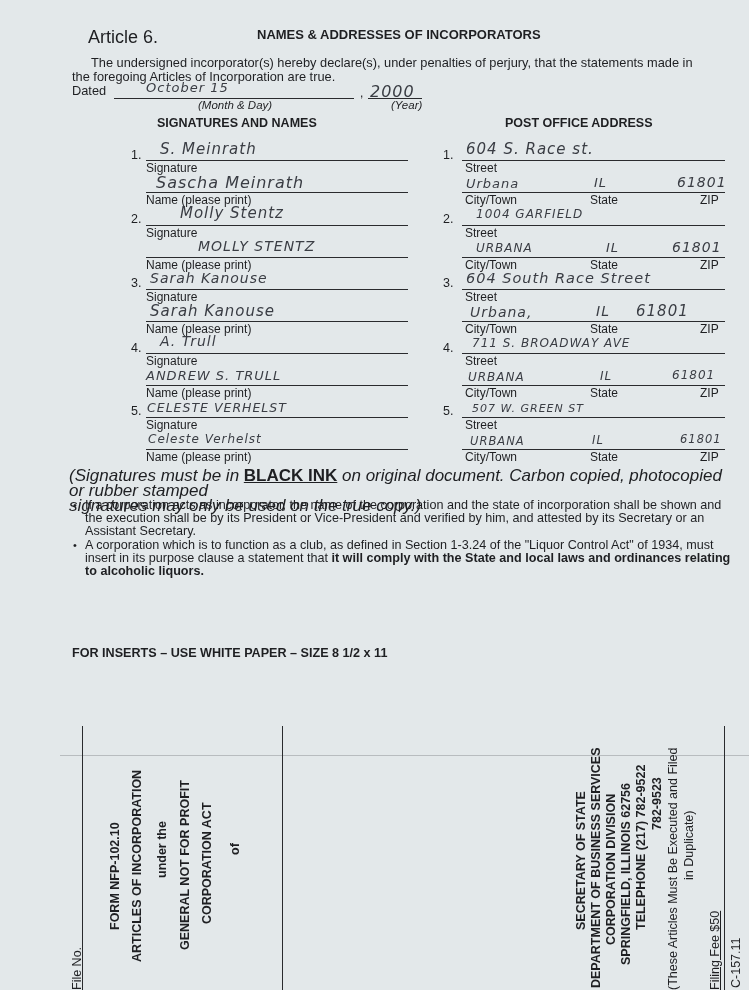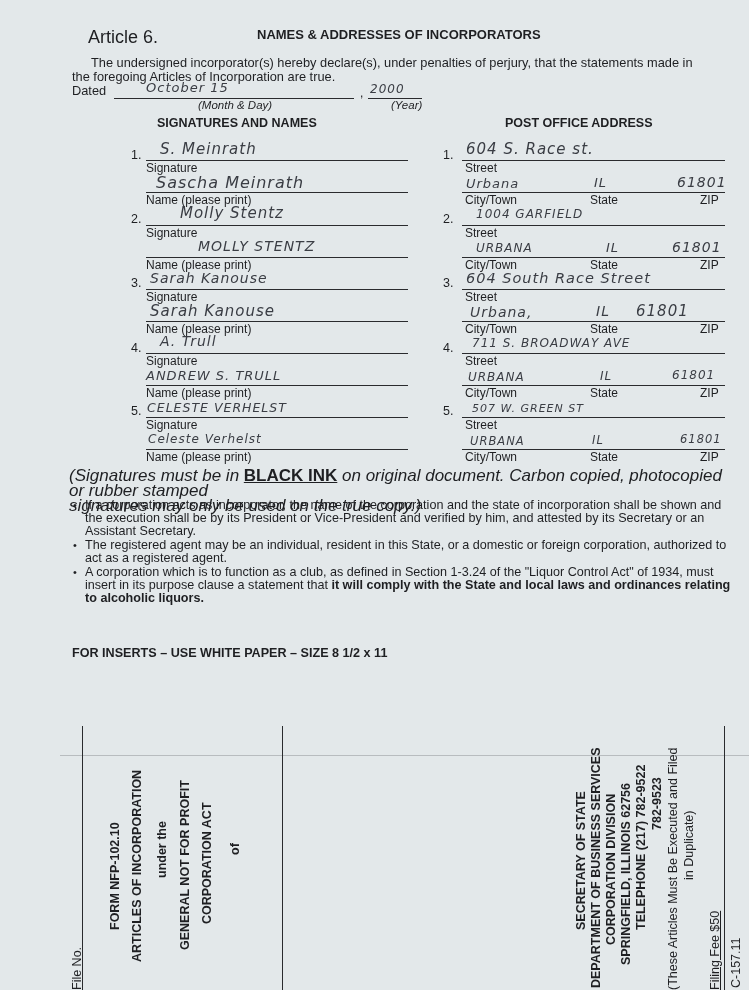--- a/index.html
+++ b/index.html
@@ -29,21 +29,21 @@
 <div class="abs" style="left:88px;top:27px;font-size:18px;">Article 6.</div>
 <div class="abs title" style="left:257px;top:27px;font-size:13px;">NAMES &amp; ADDRESSES OF INCORPORATORS</div>
 
 <div class="abs para" style="left:91px;top:56px;">The undersigned incorporator(s) hereby declare(s), under penalties of perjury, that the statements made in</div>
 <div class="abs para" style="left:72px;top:70px;">the foregoing Articles of Incorporation are true.</div>
 <div class="abs para" style="left:72px;top:84px;">Dated</div>
 <div class="abs hw" style="left:128px;top:80px;font-size:13px;margin-left:18px;">October 15</div>
 <div class="line" style="left:114px;top:98px;width:240px;"></div>
 <div class="abs" style="left:198px;top:99px;font-size:11.5px;font-style:italic;">(Month &amp; Day)</div>
 <div class="abs" style="left:360px;top:86px;font-size:12px;">,</div>
-<div class="abs hw" style="left:370px;top:82px;font-size:12px;">2000</div>
+<div class="abs hw" style="left:370px;top:82px;font-size:16px;">2000</div>
 <div class="line" style="left:368px;top:98px;width:54px;"></div>
 <div class="abs" style="left:391px;top:99px;font-size:11.5px;font-style:italic;">(Year)</div>
 
 <div class="abs title" style="left:157px;top:116px;">SIGNATURES AND NAMES</div>
 <div class="abs title" style="left:505px;top:116px;">POST OFFICE ADDRESS</div>
 
 <div>
   <div class="num" style="left:131px;top:148px;">1.</div>
   <div class="abs hw" style="left:160px;top:140px;font-size:15px;">S. Meinrath</div>
   <div class="line" style="left:146px;top:160px;width:262px;"></div>
@@ -153,21 +153,20 @@
   <div class="lbl" style="left:700px;top:450px;">ZIP</div>
 </div>
 
 <div class="abs" style="left:69px;top:468px;width:660px;font-size:17px;line-height:15px;font-style:italic;">
   <span>(Signatures must be in </span><span style="font-weight:bold;font-style:normal;text-decoration:underline;">BLACK INK</span><span> on original document. Carbon copied, photocopied or rubber stamped</span><br>
   <span>signatures may only be used on the true copy.)</span>
 </div>
 
 <ul class="bullet-list" style="top:499px;">
   <li>If a corporation acts as incorporator, the name of the corporation and the state of incorporation shall be shown and the execution shall be by its President or Vice-President and verified by him, and attested by its Secretary or an Assistant Secretary.</li>
-  <li>The registered agent may be an individual, resident in this State, or a domestic or foreign corporation, authorized to act as a registered agent.</li>
   <li><span>A corporation which is to function as a club, as defined in Section 1-3.24 of the "Liquor Control Act" of 1934, must insert in its purpose clause a statement that </span><b>it will comply with the State and local laws and ordinances relating to alcoholic liquors.</b></li>
 </ul>
 
 <div class="abs" style="left:72px;top:646px;font-size:12.6px;font-weight:bold;">FOR INSERTS – USE WHITE PAPER – SIZE 8 1/2 x 11</div>
 
 <div class="line" style="left:60px;top:755px;width:689px;background:#b8bcbf;"></div>
 
 <div class="vline" style="left:82px;top:726px;height:264px;"></div>
 <div class="vline" style="left:282px;top:726px;height:264px;"></div>
 <div class="vline" style="left:724px;top:726px;height:264px;"></div>

